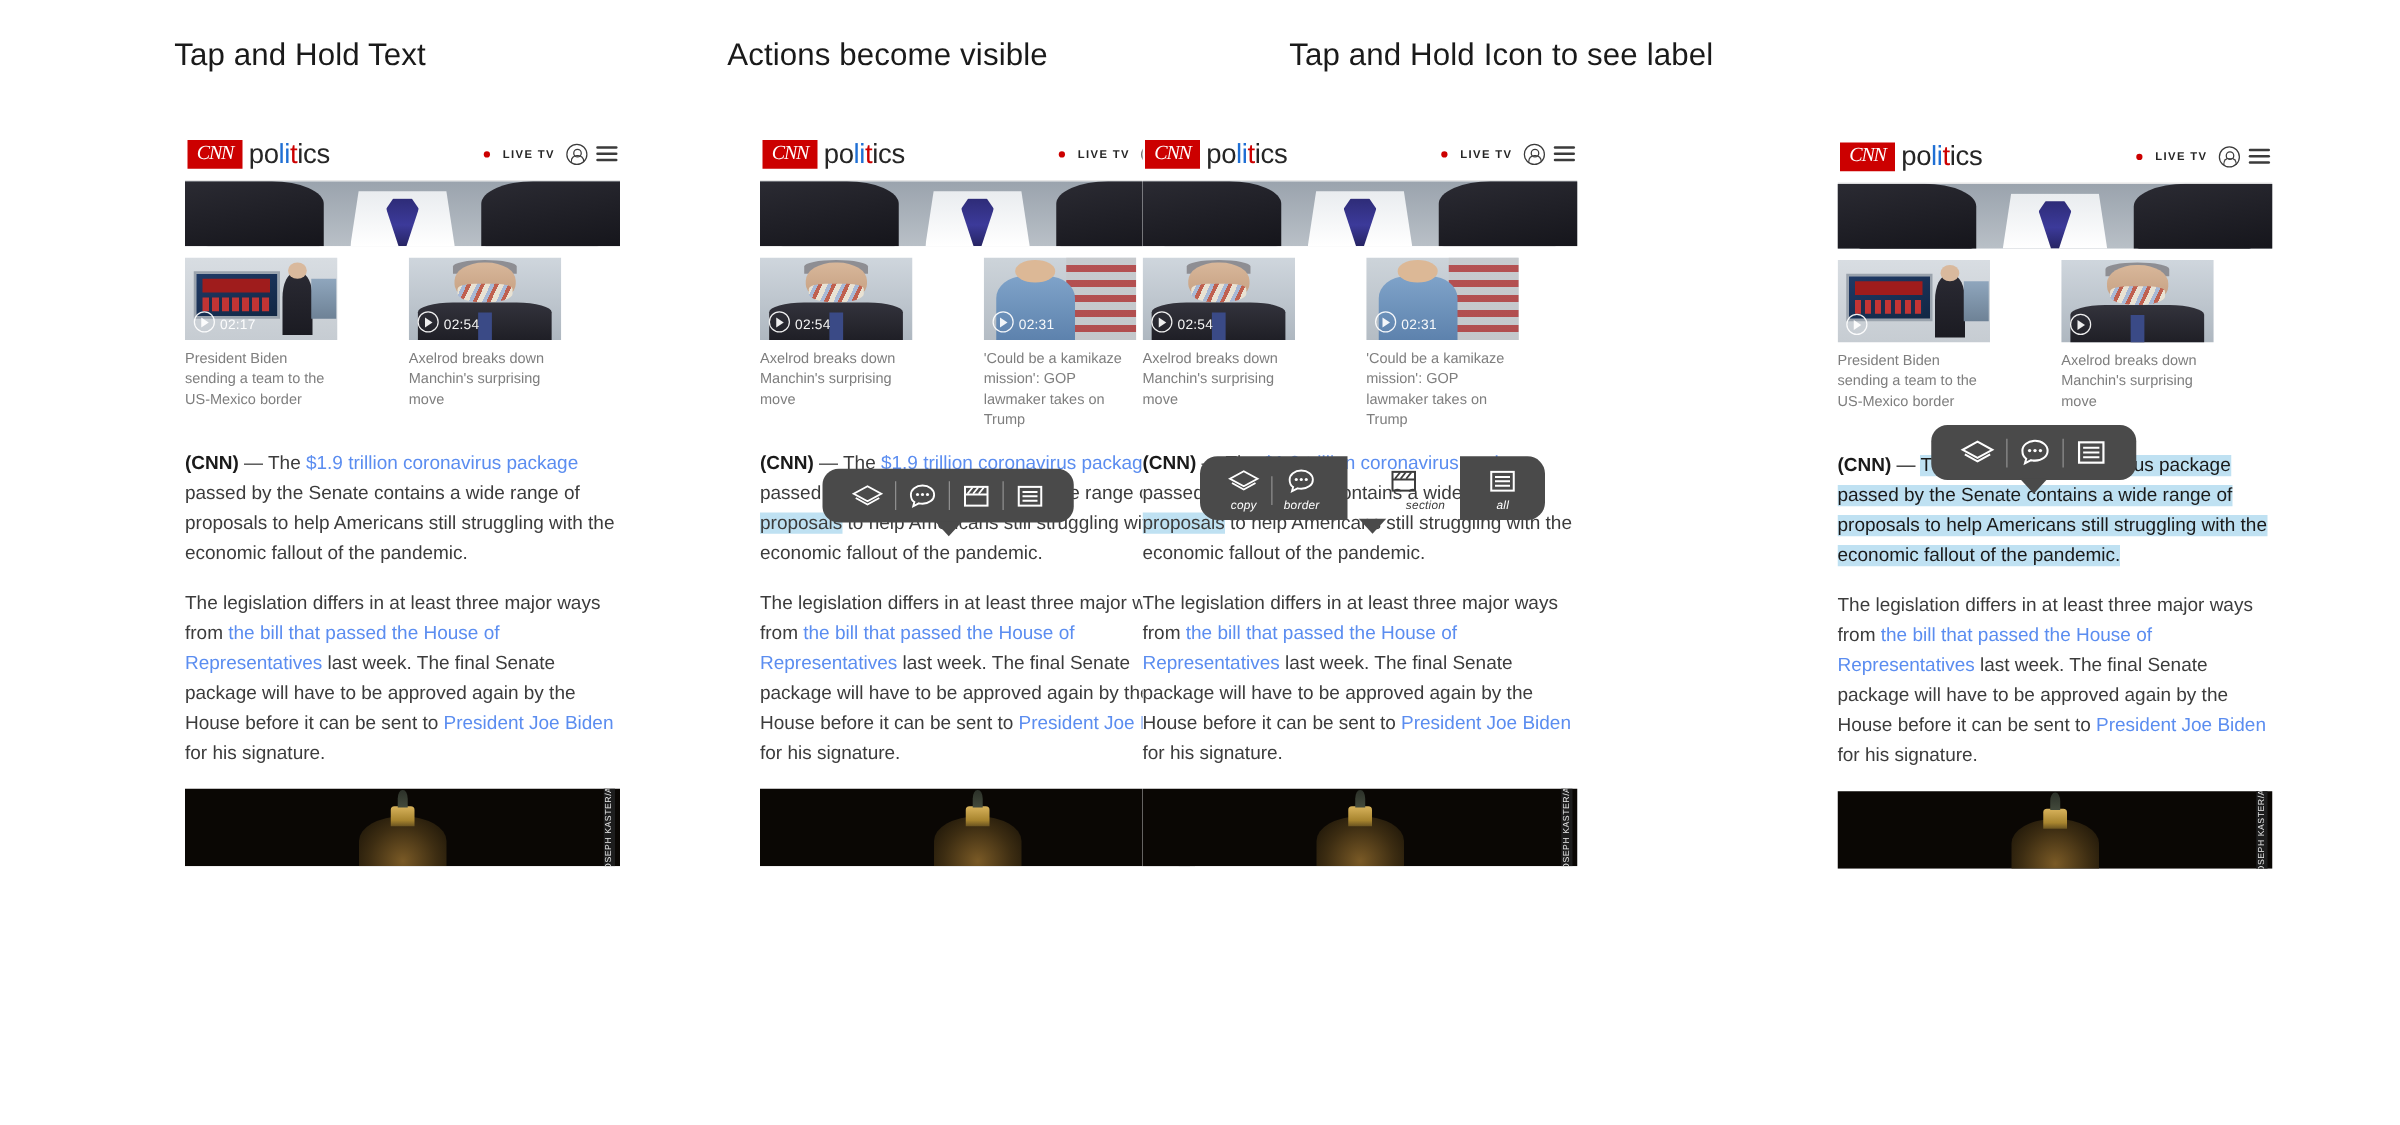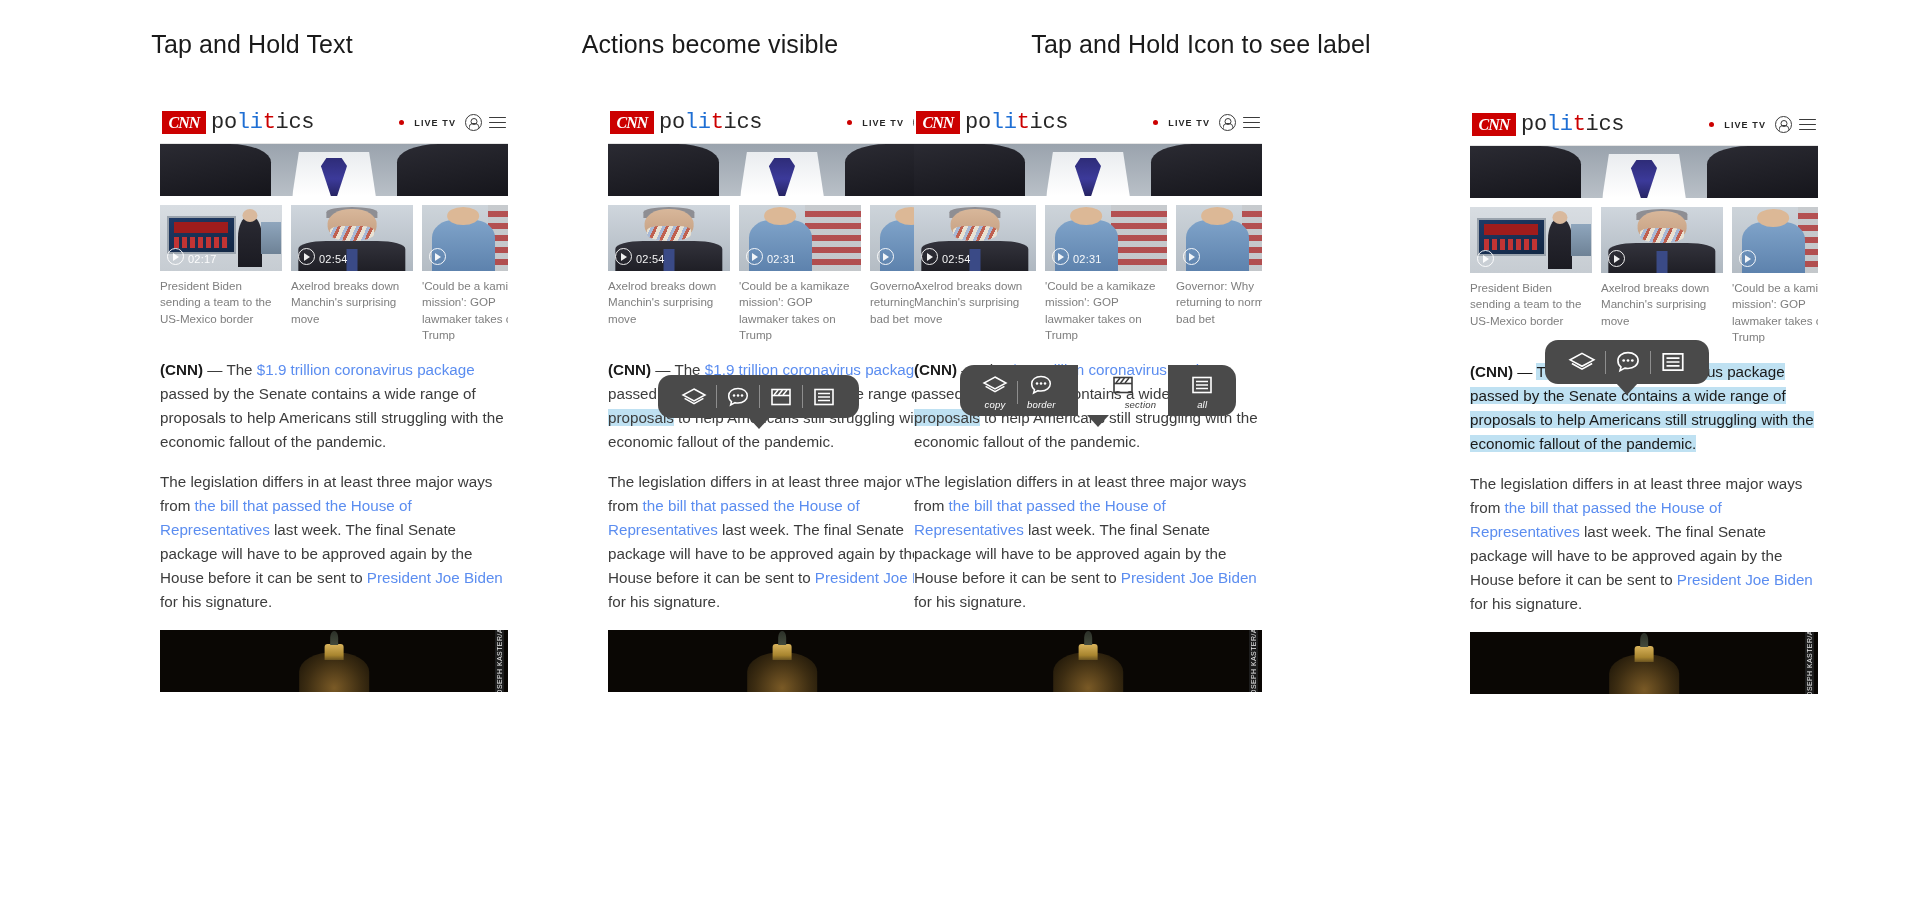--- a/index.html
+++ b/index.html
@@ -28,26 +28,26 @@
 
   
   .cnn-header {
     display: flex; align-items: center;
     padding: 6px 2px 8px 2px;
     border-bottom: 1px solid #e6e6e6;
   }
   .cnn-logo {
     background: #cc0000; color: #ffffff;
     font-family: "Liberation Serif", serif;
-    font-weight: 700; font-style: italic;
+    font-weight: 400; font-style: italic;
     letter-spacing: -1px;
     display: flex; align-items: center; justify-content: center;
   }
   .politics {
-    font-family: Liberation Mono, monospace;
+    font-family: Liberation Sans, sans-serif;
     font-weight: 400; color: #262626;
     margin-left: 5px; letter-spacing: -.3px;
   }
   .politics .b { color: #1f6fd4; }
   .politics .r { color: #cc0000; }
   .hdr-right { margin-left: auto; display: flex; align-items: center; gap: 7px; }
   .live-dot { width: 5px; height: 5px; border-radius: 50%; background: #cc0000; display: inline-block; }
   .live-tv {
     font-size: 9px; font-weight: 700; letter-spacing: 1.1px;
     color: #262626; margin-left: 3px; margin-right: 2px;
@@ -90,21 +90,21 @@
     clip-path: polygon(8% 0, 92% 0, 100% 100%, 0 100%);
   }
   .hero-tie {
     position: absolute; bottom: 0; left: 50%; transform: translateX(-50%);
     width: 7.5%; height: 74%;
     background: linear-gradient(180deg, #2e2c78 0%, #3c3a9a 55%, #262463 100%);
     clip-path: polygon(22% 0, 78% 0, 100% 22%, 62% 100%, 38% 100%, 0 22%);
   }
 
   
-  .thumbs { display: flex; margin-top: 9px; }
+  .thumbs { display: flex; margin-top: 9px; gap: 48px; }
   .thumb { flex: 0 0 auto; margin-right: 9px; }
   .thumb-img { position: relative; overflow: hidden; }
   .thumb-play {
     position: absolute; left: 7px; bottom: 6px;
     width: 17px; height: 17px; border: 1.6px solid rgba(255,255,255,.92);
     border-radius: 50%;
   }
   .thumb-play::after {
     content: ""; position: absolute; left: 5.2px; top: 3.6px;
     border-left: 6px solid rgba(255,255,255,.92);
@@ -271,21 +271,21 @@
   .toolbar.split .gap { padding: 9px 12px 6px 12px; }
   .toolbar.split .gap .tb-label { color: #3c3c3c; margin-left: 35px; }
 
   svg.ic { display: block; }
 </style>
 </head>
 <body>
 
 <div class="board">
 
-  <div class="panel" style="left:12px; width:480px;">
+  <div class="panel" style="left:0px; width:480px;">
     <div class="panel-title">Tap and Hold Text</div>
 
     <div class="phone" style="left:148px; top:104px; width:348px;">
 
       <div class="cnn-header">
         <div class="cnn-logo" style="width:44px;height:23px;font-size:16px;">CNN</div>
         <div class="politics" style="font-size:22px;">po<span class="b">l</span><span class="b">i</span><span class="r">t</span>ics</div>
         <div class="hdr-right">
           <span class="live-dot"></span>
           <span class="live-tv">LIVE TV</span>

